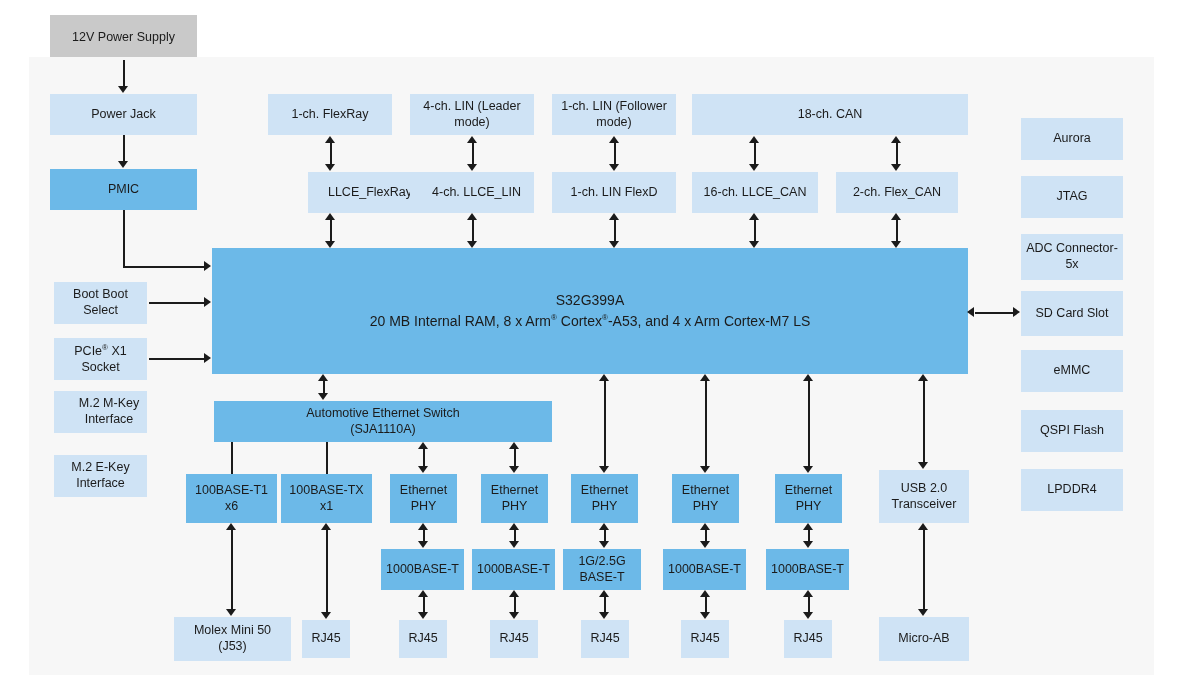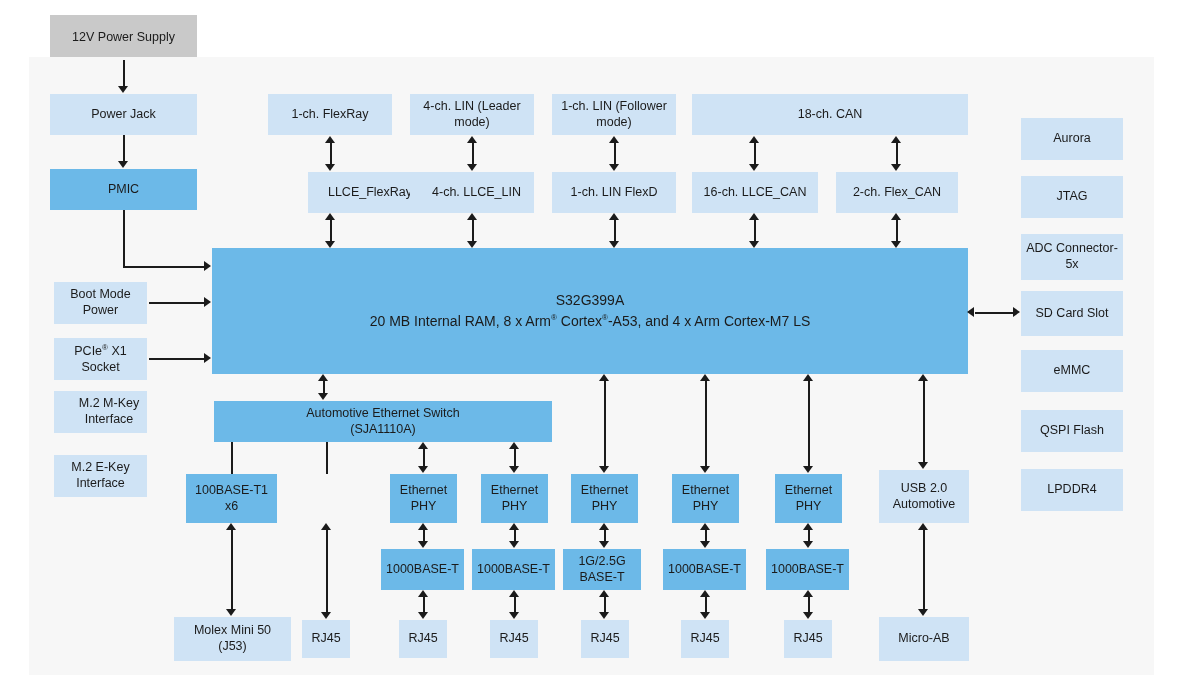--- a/index.html
+++ b/index.html
@@ -73,21 +73,21 @@
 
   <div class="box b-light" style="left:50px; top:94px; width:147px; height:41px;">
     <span>Power Jack</span>
   </div>
 
   <div class="box b-mid" style="left:50px; top:169px; width:147px; height:41px;">
     <span>PMIC</span>
   </div>
 
   <div class="box b-light" style="left:54px; top:282px; width:93px; height:42px;">
-    <span>Boot Mode Power</span>
+    <span>Boot Boot Select</span>
   </div>
 
   <div class="box b-light" style="left:54px; top:338px; width:93px; height:42px;">
     <span>PCIe<span class="sup">®</span> X1 Socket</span>
   </div>
 
   <div class="box b-light" style="left:54px; top:391px; width:93px; height:42px;padding-left:20px;">
     <span>M.2 M-Key Interface</span>
   </div>
 
@@ -155,20 +155,24 @@
 
   <div class="box b-mid" style="left:214px; top:401px; width:338px; height:41px; flex-direction:column;">
     <span>Automotive Ethernet Switch</span>
     <span>(SJA1110A)</span>
   </div>
 
   <div class="box b-mid" style="left:186px; top:474px; width:91px; height:49px; flex-direction:column;">
     <span>100BASE-T1</span>
     <span>x6</span>
   </div>
+  <div class="box b-mid" style="left:281px; top:474px; width:91px; height:49px; flex-direction:column;">
+    <span>100BASE-TX</span>
+    <span>x1</span>
+  </div>
 
   <div class="box b-mid" style="left:390px; top:474px; width:67px; height:49px; flex-direction:column;">
     <span>Ethernet</span>
     <span>PHY</span>
   </div>
   <div class="box b-mid" style="left:481px; top:474px; width:67px; height:49px; flex-direction:column;">
     <span>Ethernet</span>
     <span>PHY</span>
   </div>
   <div class="box b-mid" style="left:571px; top:474px; width:67px; height:49px; flex-direction:column;">
@@ -179,21 +183,21 @@
     <span>Ethernet</span>
     <span>PHY</span>
   </div>
   <div class="box b-mid" style="left:775px; top:474px; width:67px; height:49px; flex-direction:column;">
     <span>Ethernet</span>
     <span>PHY</span>
   </div>
 
   <div class="box b-light" style="left:879px; top:470px; width:90px; height:53px; flex-direction:column;">
     <span>USB 2.0</span>
-    <span>Automotive</span>
+    <span>Transceiver</span>
   </div>
 
   <div class="box b-mid" style="left:381px; top:549px; width:83px; height:41px;">
     <span>1000BASE-T</span>
   </div>
   <div class="box b-mid" style="left:472px; top:549px; width:83px; height:41px;">
     <span>1000BASE-T</span>
   </div>
   <div class="box b-mid" style="left:563px; top:549px; width:78px; height:41px; flex-direction:column;">
     <span>1G/2.5G</span>

